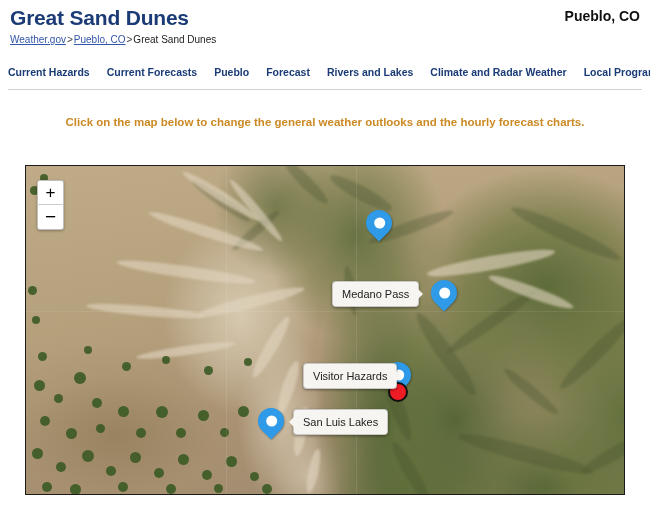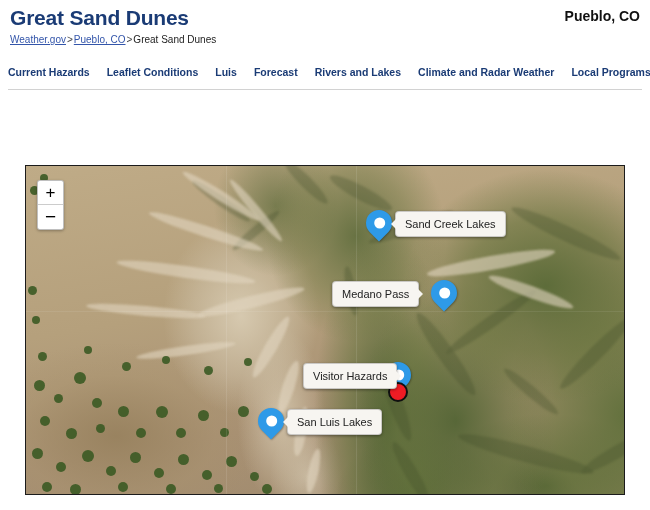--- a/index.html
+++ b/index.html
@@ -282,23 +282,24 @@
     <div class="site-title">Great Sand Dunes</div>
 
     <div class="breadcrumb"><a href="#">Weather.gov</a><span class="sep">&gt;</span><a href="#">Pueblo, CO</a><span class="sep">&gt;</span><span class="current">Great Sand Dunes</span></div>
 
     <div class="office">
       <div class="office-name">Pueblo, CO</div>
     </div>
   </div>
 
   <div class="navbar">
-    <a href="#" class="nav-item">Current Hazards</a><a href="#" class="nav-item">Leaflet Conditions</a><a href="#" class="nav-item">Luis</a><a href="#" class="nav-item">Forecast</a><a href="#" class="nav-item">Rivers and Lakes</a><a href="#" class="nav-item">Climate and Radar Weather</a><a href="#" class="nav-item">Local Programs</a>
+    <a href="#" class="nav-item">Current Hazards</a><a href="#" class="nav-item">Current Forecasts</a><a href="#" class="nav-item">Pueblo</a><a href="#" class="nav-item">Forecast</a><a href="#" class="nav-item">Rivers and Lakes</a><a href="#" class="nav-item">Climate and Radar Weather</a><a href="#" class="nav-item">Local Programs</a>
   </div>
 
+  <div class="instruction">Click on the map below to change the general weather outlooks and the hourly forecast charts.</div>
 
   <div class="map-wrap">
     <div class="map-canvas">
 
       <div class="terr"></div>
 
       <div class="streaks">
         <i style="left:300px;top:20px;width:70px;height:14px;transform:rotate(28deg);"></i>
         <i style="left:340px;top:55px;width:90px;height:12px;transform:rotate(-20deg);"></i>
         <i style="left:250px;top:10px;width:60px;height:12px;transform:rotate(45deg);"></i>
@@ -380,35 +381,34 @@
       <div class="seam-h" style="top:145px;"></div>
 
       <div class="zoom-ctrl">
         <a href="#" class="zoom-btn zin">+</a>
         <a href="#" class="zoom-btn zout">−</a>
       </div>
 
       <div class="marker" style="left:340px;top:44px;">
         <div class="pin"></div>
       </div>
-      <div class="tip left-arrow" style="left:369px;top:45px;">Sand Creek Lakes</div>
 
       <div class="marker" style="left:405px;top:114px;">
         <div class="pin"></div>
       </div>
       <div class="tip right-arrow" style="left:306px;top:115px;">Medano Pass</div>
 
       <div class="marker" style="left:359px;top:196px;">
         <div class="selected-dot"></div>
         <div class="pin"></div>
       </div>
       <div class="tip right-arrow" style="left:277px;top:197px;">Visitor Hazards</div>
 
       <div class="marker" style="left:232px;top:242px;">
         <div class="pin"></div>
       </div>
-      <div class="tip left-arrow" style="left:261px;top:243px;">San Luis Lakes</div>
+      <div class="tip left-arrow" style="left:267px;top:243px;">San Luis Lakes</div>
 
 
     </div>
   </div>
 
 </div>
 
 </body></html>

